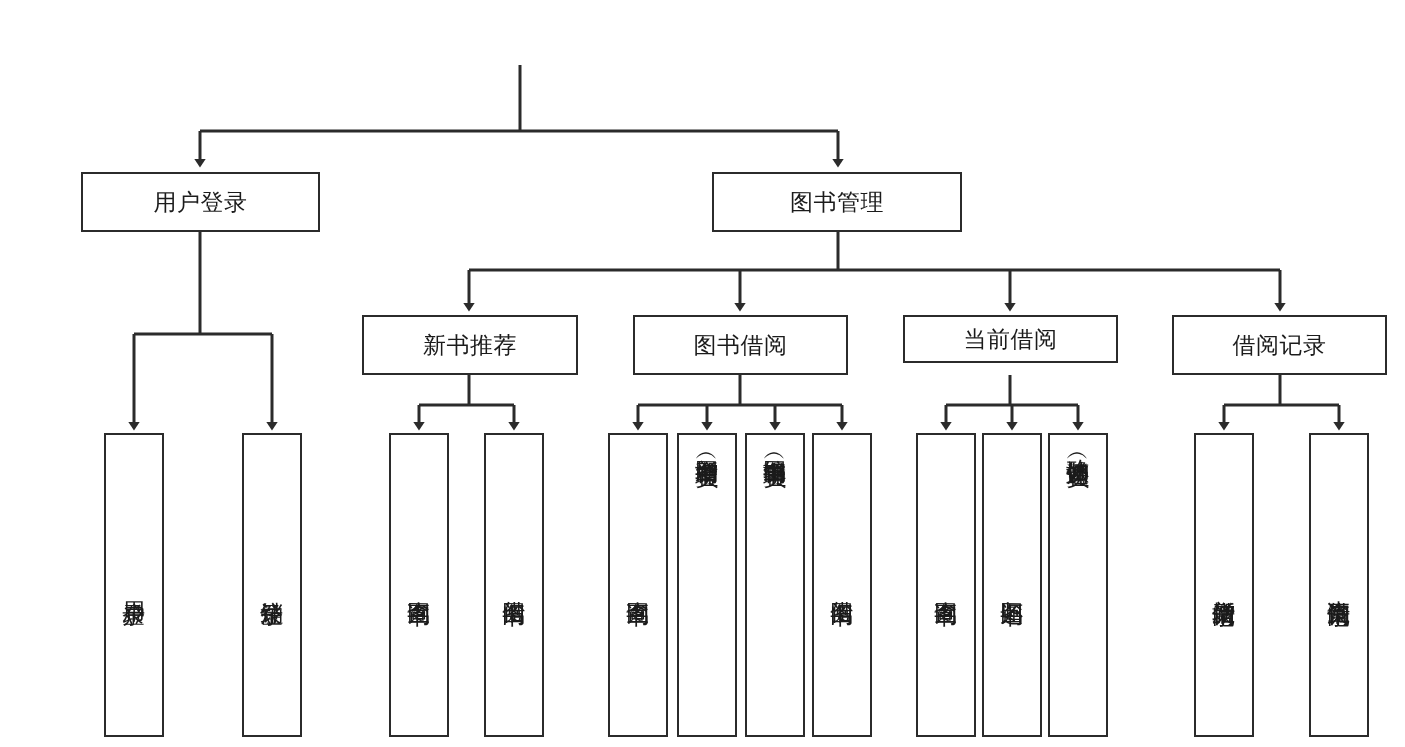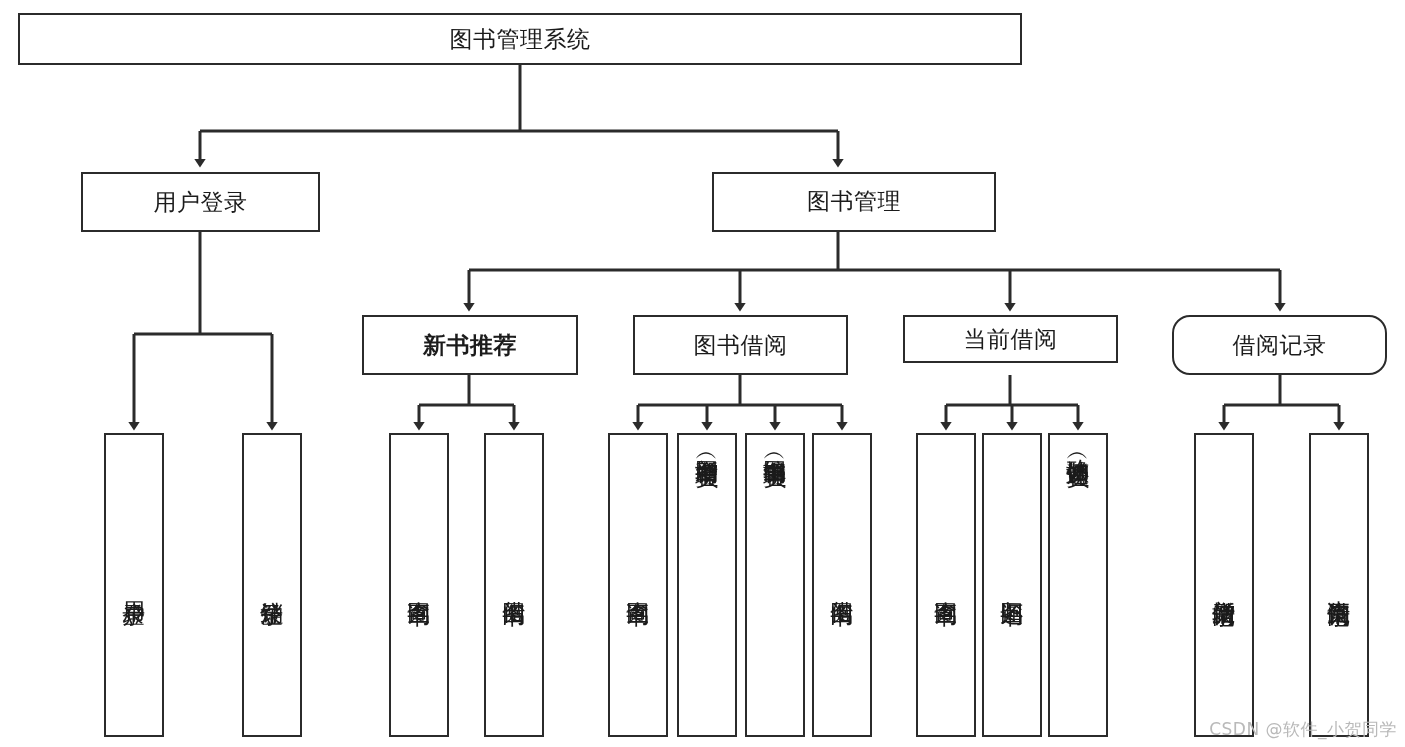--- a/index.html
+++ b/index.html
@@ -116,45 +116,42 @@
       <path d="M1012,405 L1012,423" marker-end="url(#arrow)"></path>
       <path d="M1078,405 L1078,423" marker-end="url(#arrow)"></path>
 
       <path d="M1280,375 L1280,405"></path>
       <path d="M1224,405 L1339,405"></path>
       <path d="M1224,405 L1224,423" marker-end="url(#arrow)"></path>
       <path d="M1339,405 L1339,423" marker-end="url(#arrow)"></path>
     </g>
   </svg>
 
-  <div class="node" style="left:18px; top:13px; width:1004px; height:52px;">
-    <span class="node-label">图书管理系统</span>
-  </div>
 
   <div class="node" style="left:81px; top:172px; width:239px; height:60px;">
     <span class="node-label">用户登录</span>
   </div>
 
-  <div class="node" style="left:712px; top:172px; width:284px; height:60px;font-family:Liberation Serif, serif;">
+  <div class="node" style="left:712px; top:172px; width:250px; height:60px;">
     <span class="node-label">图书管理</span>
   </div>
 
-  <div class="node" style="left:362px; top:315px; width:216px; height:60px;font-weight:bold;">
+  <div class="node" style="left:362px; top:315px; width:216px; height:60px;">
     <span class="node-label">新书推荐</span>
   </div>
 
   <div class="node" style="left:633px; top:315px; width:215px; height:60px;align-items:center;">
     <span class="node-label">图书借阅</span>
   </div>
 
   <div class="node" style="left:903px; top:315px; width:215px; height:48px;">
     <span class="node-label">当前借阅</span>
   </div>
 
-  <div class="node" style="left:1172px; top:315px; width:215px; height:60px;border-radius:18px;">
+  <div class="node" style="left:1172px; top:315px; width:215px; height:60px;">
     <span class="node-label">借阅记录</span>
   </div>
 
   <div class="node leaf" style="left:104px; top:433px; width:60px; height:304px;">
     <span class="leaf-label">用户登录</span>
   </div>
 
   <div class="node leaf" style="left:242px; top:433px; width:60px; height:304px;">
     <span class="leaf-label">注销登录</span>
   </div>
@@ -196,15 +193,14 @@
   </div>
 
   <div class="node leaf" style="left:1194px; top:433px; width:60px; height:304px;">
     <span class="leaf-label">新增借阅记录</span>
   </div>
 
   <div class="node leaf" style="left:1309px; top:433px; width:60px; height:304px;">
     <span class="leaf-label">查询借阅记录</span>
   </div>
 
-  <div class="watermark">CSDN @软件_小贺同学</div>
 
 </div>
 
 </body></html>

